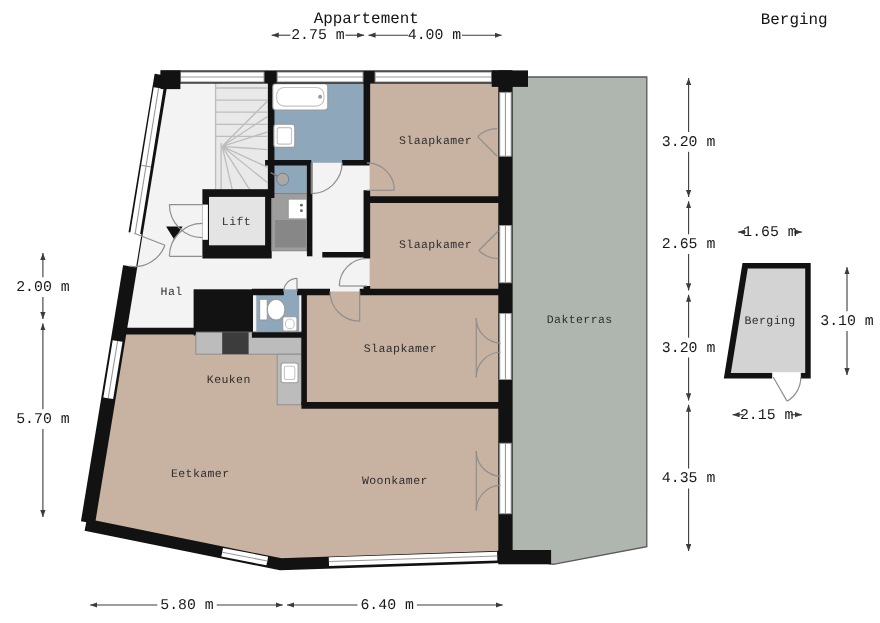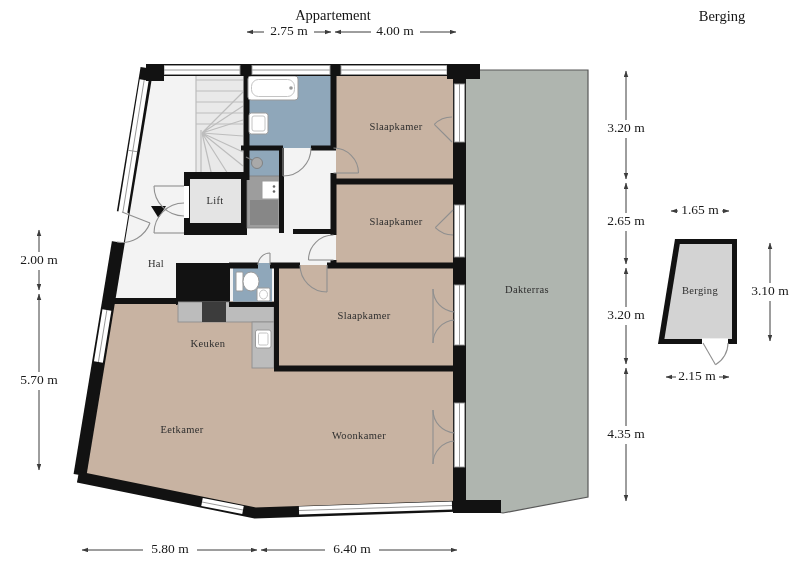--- a/index.html
+++ b/index.html
@@ -1,16 +1,16 @@
 <!DOCTYPE html>
 <html style="--wall: #121212; --room-tan: #c8b3a2; --wet-blue: #8fa7ba; --terrace-gray: #afb5af; --berging-gray: #d3d3d3; --hall-white: #f3f3f3; --lift-gray: #e4e4e4; --counter-gray: #bcbcbc; --stove-dark: #3c3c3c; --shaft-gray: #9d9d9d; --stair-gray: #e9e9e9; --tread-gray: #bdbdbd; --frame-gray: #9a9a9a; --door-arc: #8f8f8f; --dim-line: #3c3c3c; --text-dark: #191919;"><head>
 <meta charset="utf-8">
 <style>
   html,body{margin:0;padding:0;background:#ffffff;}
-  .stage{width:718px;height:566px;position:relative;font-family:Liberation Serif, serif;}
+  .stage{width:718px;height:566px;position:relative;font-family:Liberation Mono, monospace;}
   svg{display:block;}
   
   .f-wall{fill:var(--wall,#111);}
   .f-tan{fill:var(--room-tan,#c8b3a2);}
   .f-blue{fill:var(--wet-blue,#8fa7ba);}
   .f-terr{fill:var(--terrace-gray,#afb5af);stroke:#585858;stroke-width:1.2;}
   .f-berg{fill:var(--berging-gray,#d3d3d3);}
   .f-hall{fill:var(--hall-white,#f3f3f3);}
   .f-lift{fill:var(--lift-gray,#e4e4e4);}
   .f-cnt{fill:var(--counter-gray,#bcbcbc);stroke:#8f8f8f;stroke-width:0.9;}

